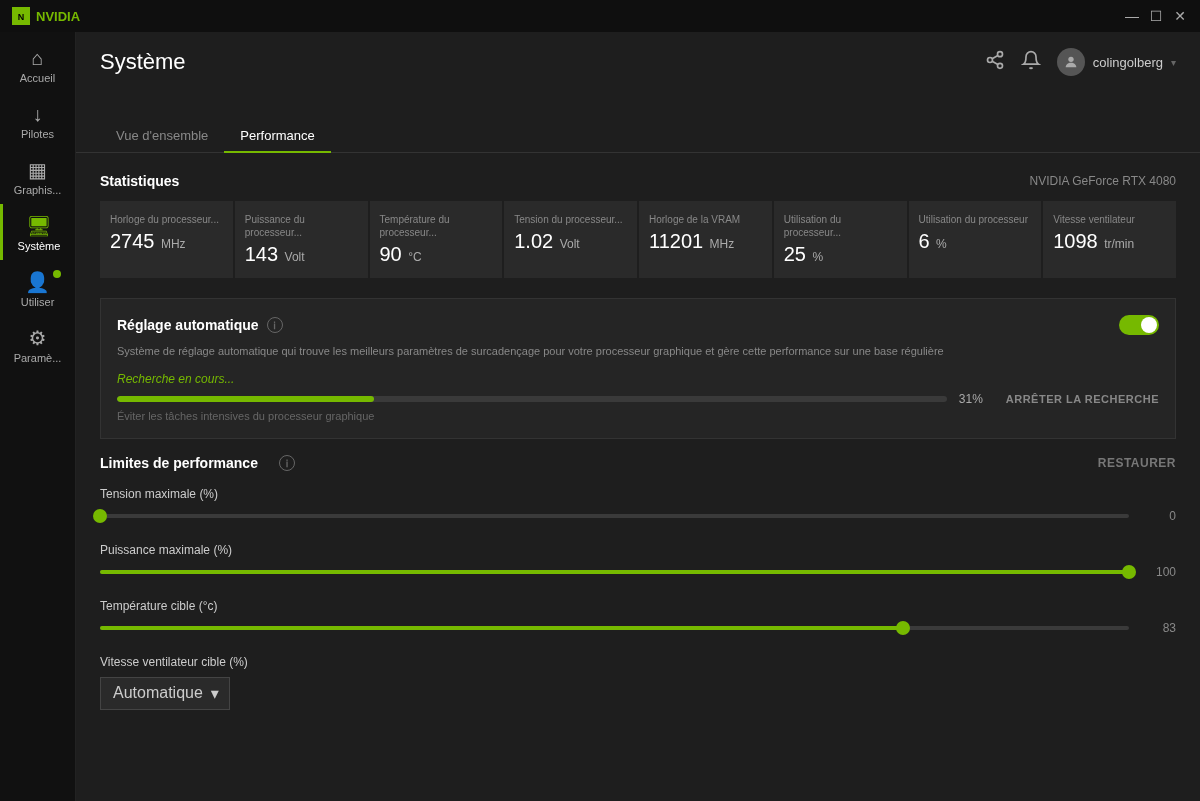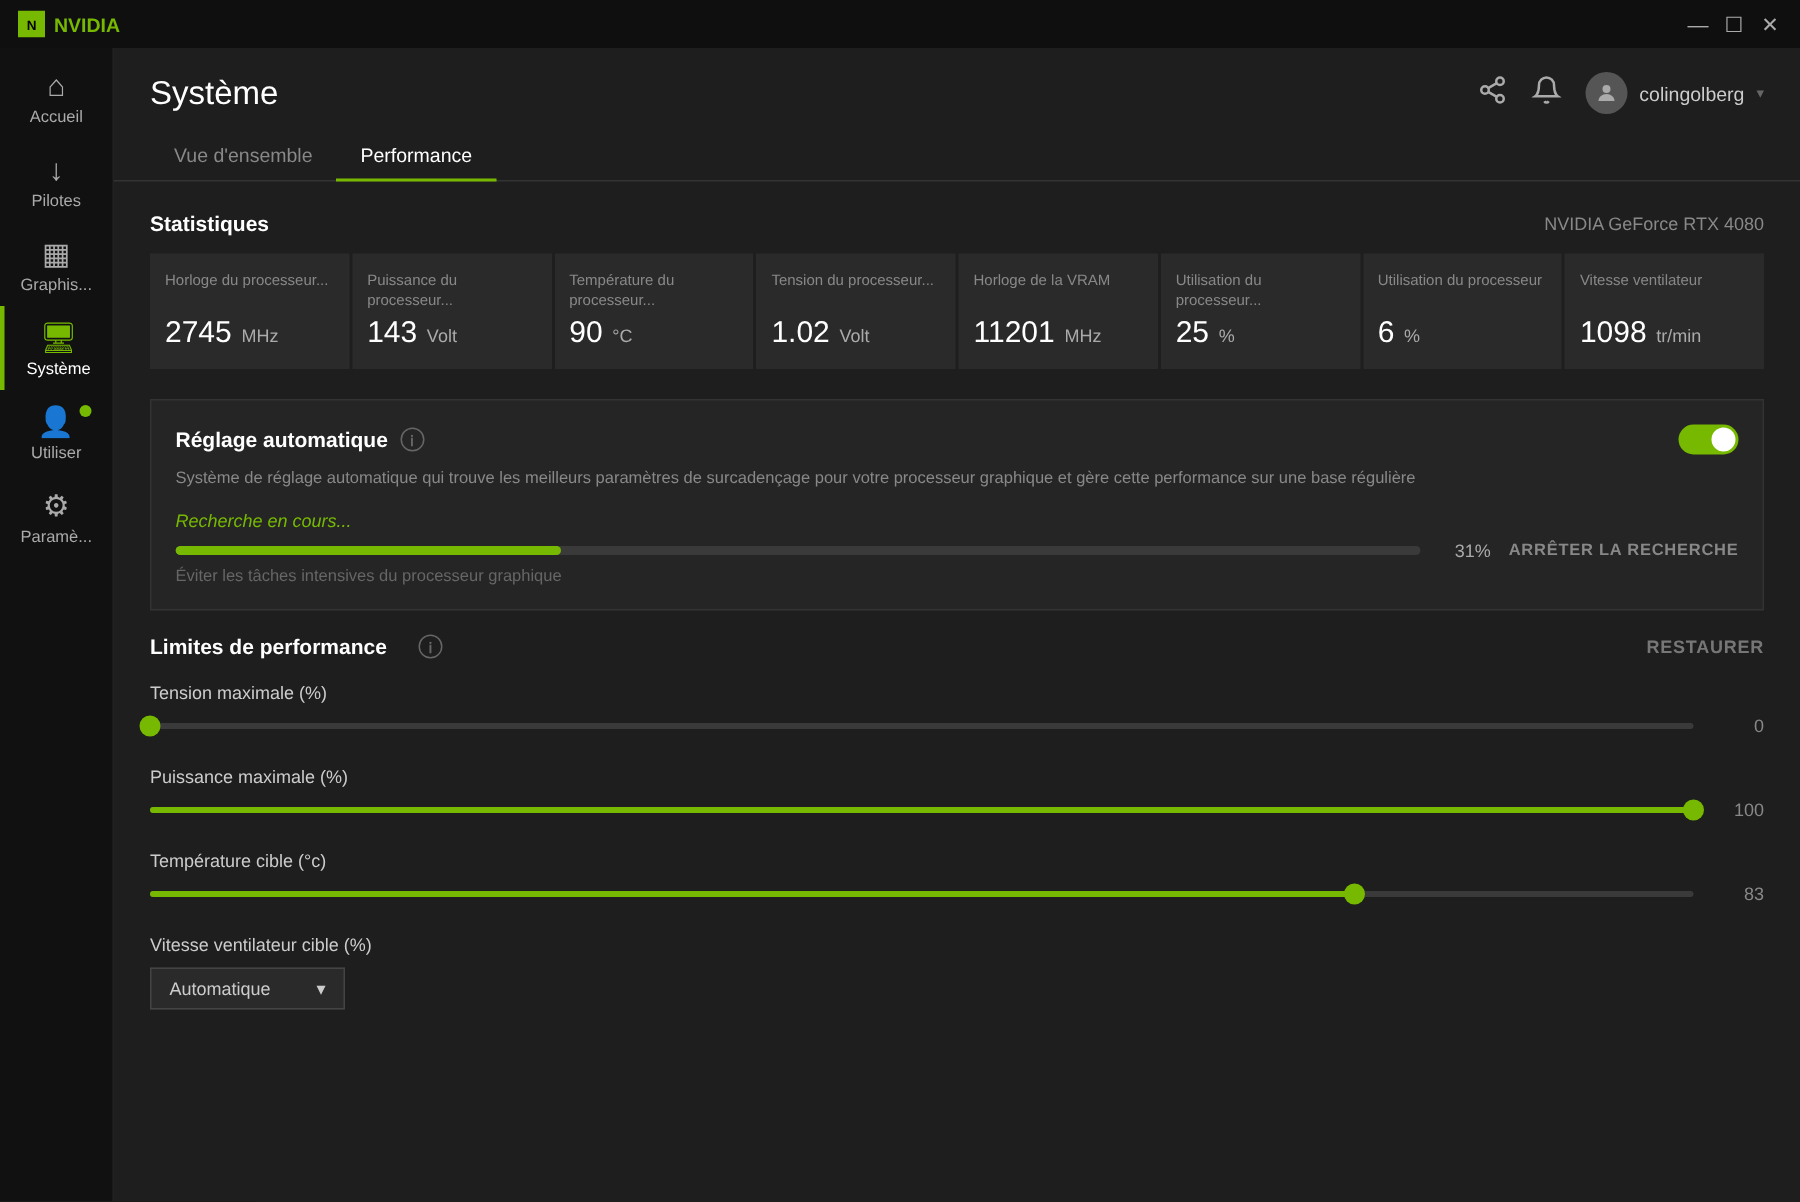--- a/index.html
+++ b/index.html
@@ -152,20 +152,21 @@
       padding: 0 24px;
       flex-shrink: 0;
     }
     .tab {
       padding: 8px 16px;
       font-size: 13px;
       color: #888;
       cursor: pointer;
       border-bottom: 2px solid transparent;
       margin-bottom: -1px;
+      margin-top: 32px;
     }
     .tab.active {
       color: #fff;
       border-bottom: 2px solid #76b900;
     }
 
     
     .content-scroll {
       flex: 1;
       overflow-y: auto;
@@ -197,21 +198,20 @@
       grid-template-columns: repeat(8, 1fr);
       gap: 2px;
       margin-bottom: 20px;
     }
     .stat-card {
       background: #2a2a2a;
       padding: 12px 10px;
       display: flex;
       flex-direction: column;
       gap: 4px;
-      justify-content: space-between;
     }
     .stat-label {
       font-size: 10px;
       color: #888;
       line-height: 1.3;
     }
     .stat-value {
       font-size: 20px;
       font-weight: 300;
       color: #fff;
@@ -297,21 +297,21 @@
     .progress-bar-fill {
       height: 100%;
       background: #76b900;
       border-radius: 3px;
       width: 31%;
     }
     .progress-pct {
       font-size: 12px;
       color: #aaa;
       min-width: 35px;
-      text-align: right;
+      text-align: left;
     }
     .stop-btn {
       font-size: 11px;
       color: #888;
       font-weight: 600;
       cursor: pointer;
       letter-spacing: 0.5px;
     }
     .progress-hint {
       font-size: 11px;
@@ -384,24 +384,24 @@
       min-width: 35px;
       text-align: right;
     }
 
     
     .fan-dropdown {
       background: #2a2a2a;
       border: 1px solid #444;
       padding: 6px 12px;
       color: #ccc;
-      font-size: 12px;
-      cursor: pointer;
-      display: flex;
-      align-items: flex-start;
+      font-size: 16px;
+      cursor: pointer;
+      display: flex;
+      align-items: center;
       gap: 8px;
       width: 130px;
     }
   </style>
 </head>
 <body>
 
 <div class="titlebar">
   <div class="titlebar-logo">
     <svg width="18" height="18" viewBox="0 0 18 18">

